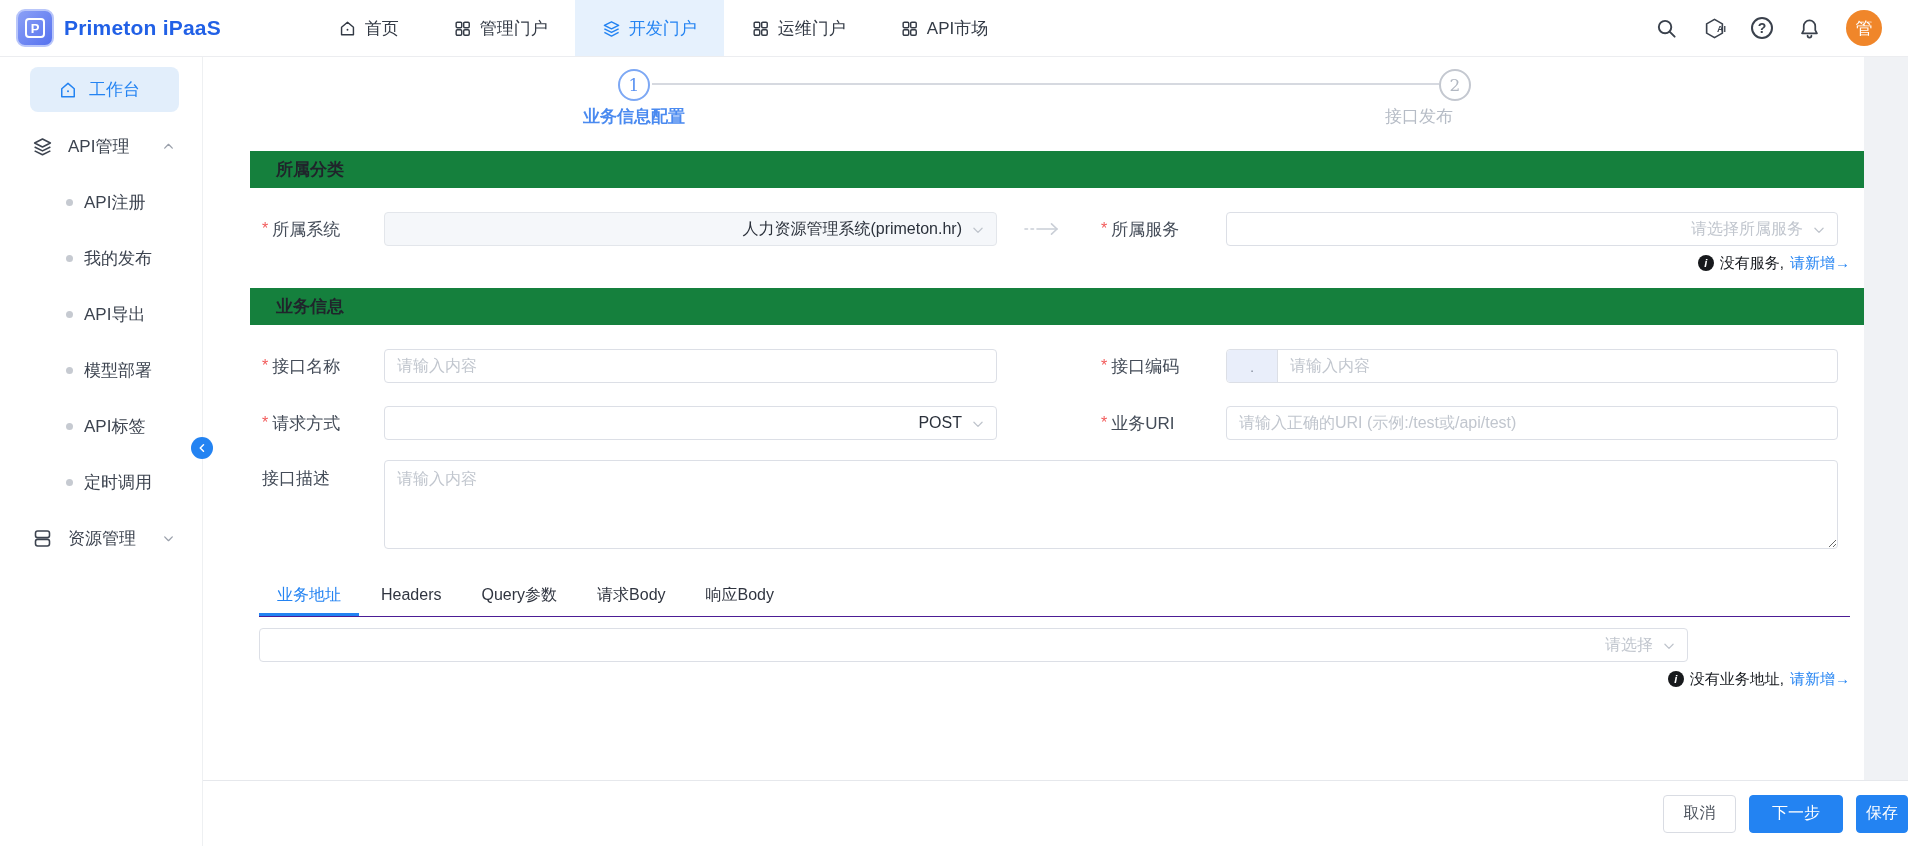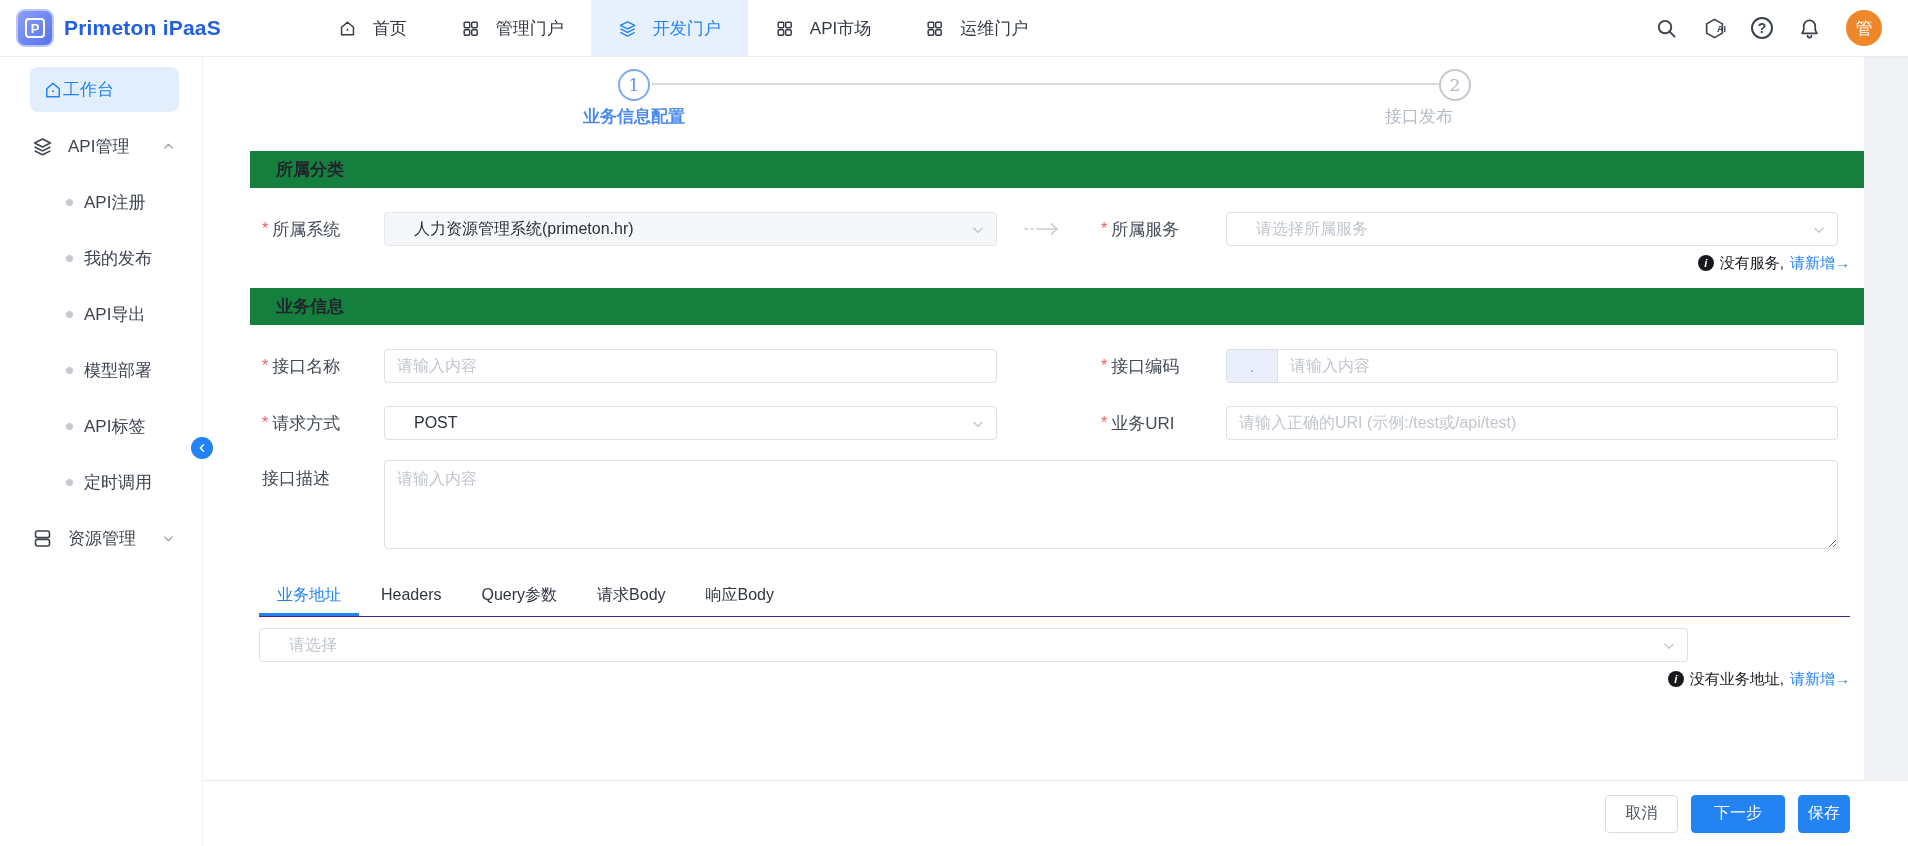--- a/index.html
+++ b/index.html
@@ -7,34 +7,34 @@
   body { font-family:"Liberation Sans","DejaVu Sans",sans-serif; background:#f0f2f5; color:#303540; overflow:hidden; }
   .app { position:relative; width:1908px; height:846px; background:#fff; }
 
   
   .topnav { position:relative; height:57px; background:#fff; border-bottom:1px solid #ecedf0; display:flex; align-items:center; }
   .logo { display:flex; align-items:center; gap:10px; padding-left:16px; }
   .logo-mark { width:38px; height:38px; border-radius:9px; background:linear-gradient(135deg,#8ba0f6,#5672ef); border:2px solid #b9c6fa; display:flex; align-items:center; justify-content:center; }
   .logo-mark-inner { width:20px; height:20px; border:2px solid #fff; border-radius:4px; color:#fff; font-weight:bold; font-size:13px; display:flex; align-items:center; justify-content:center; }
   .logo-title { color:#2160e6; font-size:21px; font-weight:bold; letter-spacing:.2px; }
   .nav-items { display:flex; height:100%; margin-left:90px; }
-  .nav-item { display:flex; align-items:center; gap:16px; padding:0 27px; height:100%; font-size:17px; color:#333a45; cursor:pointer; }
+  .nav-item { display:flex; align-items:center; gap:8px; padding:0 27px; height:100%; font-size:17px; color:#333a45; cursor:pointer; }
   .nav-item svg { width:19px; height:19px; }
   .nav-item.active { background:#e6f1fd; color:#2383f2; }
   .nav-right { margin-left:auto; display:flex; align-items:center; gap:25px; padding-right:26px; color:#3a414c; }
   .nav-right svg { width:23px; height:23px; display:block; }
   .icon-btn { position:relative; cursor:pointer; }
   .ai-text { position:absolute; left:7px; top:1px; width:100%; text-align:center; font-size:9px; font-weight:bold; line-height:23px; }
   .help-circle { width:22px; height:22px; border:2px solid #3a414c; border-radius:50%; font-size:14px; font-weight:bold; display:flex; align-items:center; justify-content:center; cursor:pointer; }
   .avatar { width:36px; height:36px; border-radius:50%; background:#f0862a; color:#fff; font-size:17px; display:flex; align-items:center; justify-content:center; cursor:pointer; }
 
   
   .body { display:flex; height:789px; }
   .sidebar { position:relative; width:203px; background:#fff; border-right:1px solid #eef0f2; padding-top:10px; flex:none; }
-  .wb-item { height:45px; margin:0 23px 6px 30px; background:#e2eefb; border-radius:8px; display:flex; align-items:center; padding-left:13px; color:#2383f2; font-size:17px; cursor:pointer; }
+  .wb-item { height:45px; margin:0 23px 6px 30px; background:#e2eefb; border-radius:8px; display:flex; align-items:center; gap:11px; padding-left:28px; color:#2383f2; font-size:17px; cursor:pointer; }
   .wb-item svg { width:20px; height:20px; }
   .menu-row { height:56px; display:flex; align-items:center; gap:15px; padding-left:32px; font-size:17px; color:#3c434f; cursor:pointer; }
   .menu-row svg.mi { width:21px; height:21px; }
   .menu-row .chev { margin-left:auto; margin-right:27px; width:13px; height:13px; color:#9aa0ab; }
   .menu-child { height:56px; display:flex; align-items:center; gap:11px; padding-left:66px; font-size:17px; color:#3c434f; cursor:pointer; }
   .bullet { width:7px; height:7px; border-radius:50%; background:#c6cad1; flex:none; }
   .collapse-handle { position:absolute; top:380px; right:-11px; width:22px; height:22px; border-radius:50%; background:#2383f2; color:#fff; display:flex; align-items:center; justify-content:center; cursor:pointer; z-index:5; }
   .collapse-handle svg { width:12px; height:12px; }
 
   .main { position:relative; flex:1; background:#fff; }
@@ -59,21 +59,21 @@
   .form-row.desc { margin-top:20px; align-items:flex-start; }
   .f-label { display:flex; align-items:center; font-size:17px; color:#444c58; padding-left:12px; }
   .f-label .req { color:#f25a5a; margin-right:4px; font-size:16px; }
   .f-label.l1 { width:134px; flex:none; }
   .f-label.l2 { width:137px; flex:none; }
   .f-label.top { padding-top:7px; }
   .arrow-box { width:92px; flex:none; display:flex; align-items:center; justify-content:center; color:#c9ced6; }
   .ctl { position:relative; height:34px; border:1px solid #dcdfe6; border-radius:4px; background:#fff; display:flex; align-items:center; font-size:16px; }
   .ctl.w-l { width:613px; flex:none; }
   .ctl.w-r { width:612px; flex:none; }
-  .select { padding:0 34px 0 29px; cursor:pointer; }
+  .select { padding:0 34px 0 29px; cursor:pointer;justify-content:flex-end; }
   .select .sel-chev { position:absolute; right:11px; top:10px; width:14px; height:14px; color:#bfc4cc; }
   .select.disabled { background:#f5f7fa; border-color:#e3e6eb; cursor:not-allowed; }
   .select .value { color:#2b313b; white-space:nowrap; overflow:hidden; }
   .select .ph { color:#c1c6ce; white-space:nowrap; }
   .ctl input { border:none; outline:none; width:100%; height:100%; font-size:16px; padding:0 12px; border-radius:4px; font-family:inherit; color:#2b313b; background:transparent; }
   .ctl input::placeholder { color:#c1c6ce; }
   .prefix { width:51px; height:32px; flex:none; background:#e9eefa; border-right:1px solid #dcdfe6; border-radius:4px 0 0 4px; display:flex; align-items:center; justify-content:center; color:#8a919f; font-size:15px; }
   .ta-wrap { width:1454px; }
   textarea { width:1454px; height:89px; border:1px solid #dcdfe6; border-radius:4px; font-family:inherit; font-size:16px; padding:8px 12px; color:#2b313b; resize:both; outline:none; }
   textarea::placeholder { color:#c1c6ce; }
@@ -83,21 +83,21 @@
 
   
   .tabs { display:flex; margin-top:24px; margin-left:9px; width:1591px; border-bottom:1px solid #4c1d95; height:40px; }
   .tab { padding:0 18px; margin-right:4px; font-size:16px; color:#303540; display:flex; align-items:center; cursor:pointer; border-bottom:3px solid transparent; }
   .tab.active { color:#2383f2; border-bottom-color:#2383f2; }
 
   .addr-select { margin-top:11px; margin-left:9px; width:1429px; }
   .card-end { height:32px; }
 
   
-  .footer { position:absolute; left:0; right:0; bottom:0; height:66px; background:#fff; border-top:1px solid #e6e8ec; display:flex; align-items:center; justify-content:flex-end; gap:13px; padding-right:58px; }
+  .footer { position:absolute; left:0; right:0; bottom:0; height:66px; background:#fff; border-top:1px solid #e6e8ec; display:flex; align-items:center; justify-content:flex-end; gap:13px; }
   .btn { height:38px; border-radius:4px; font-size:16px; font-family:inherit; cursor:pointer; display:flex; align-items:center; justify-content:center; }
   .btn.ghost { background:#fff; border:1px solid #d9dce3; color:#4e555f; width:73px; }
   .btn.primary { background:#2383f2; border:1px solid #2383f2; color:#fff; }
   .btn.next { width:94px; }
   .btn.save { width:52px; }
 </style>
 </head>
 <body>
 
 <div class="app">
@@ -135,30 +135,30 @@
           </svg>
         <span>开发门户</span>
       </div>
       <div class="nav-item">
         <svg viewBox="0 0 24 24" fill="none" stroke="currentColor" stroke-width="1.8">
             <rect x="4" y="4" width="7" height="7" rx="1.5"></rect>
             <rect x="13.5" y="4" width="7" height="7" rx="1.5"></rect>
             <rect x="4" y="13.5" width="7" height="7" rx="1.5"></rect>
             <rect x="13.5" y="13.5" width="7" height="7" rx="1.5"></rect>
           </svg>
-        <span>API市场</span>
+        <span>运维门户</span>
       </div>
       <div class="nav-item">
         <svg viewBox="0 0 24 24" fill="none" stroke="currentColor" stroke-width="1.8">
             <rect x="4" y="4" width="7" height="7" rx="1.5"></rect>
             <rect x="13.5" y="4" width="7" height="7" rx="1.5"></rect>
             <rect x="4" y="13.5" width="7" height="7" rx="1.5"></rect>
             <rect x="13.5" y="13.5" width="7" height="7" rx="1.5"></rect>
           </svg>
-        <span>运维门户</span>
+        <span>API市场</span>
       </div>
     </nav>
 
     <div class="nav-right">
       <span class="icon-btn">
         <svg viewBox="0 0 24 24" fill="none" stroke="currentColor" stroke-width="2">
             <circle cx="10.5" cy="10.5" r="6.5"></circle>
             <path d="M15.5 15.5 20.5 20.5" stroke-linecap="round"></path>
           </svg>
       </span>

